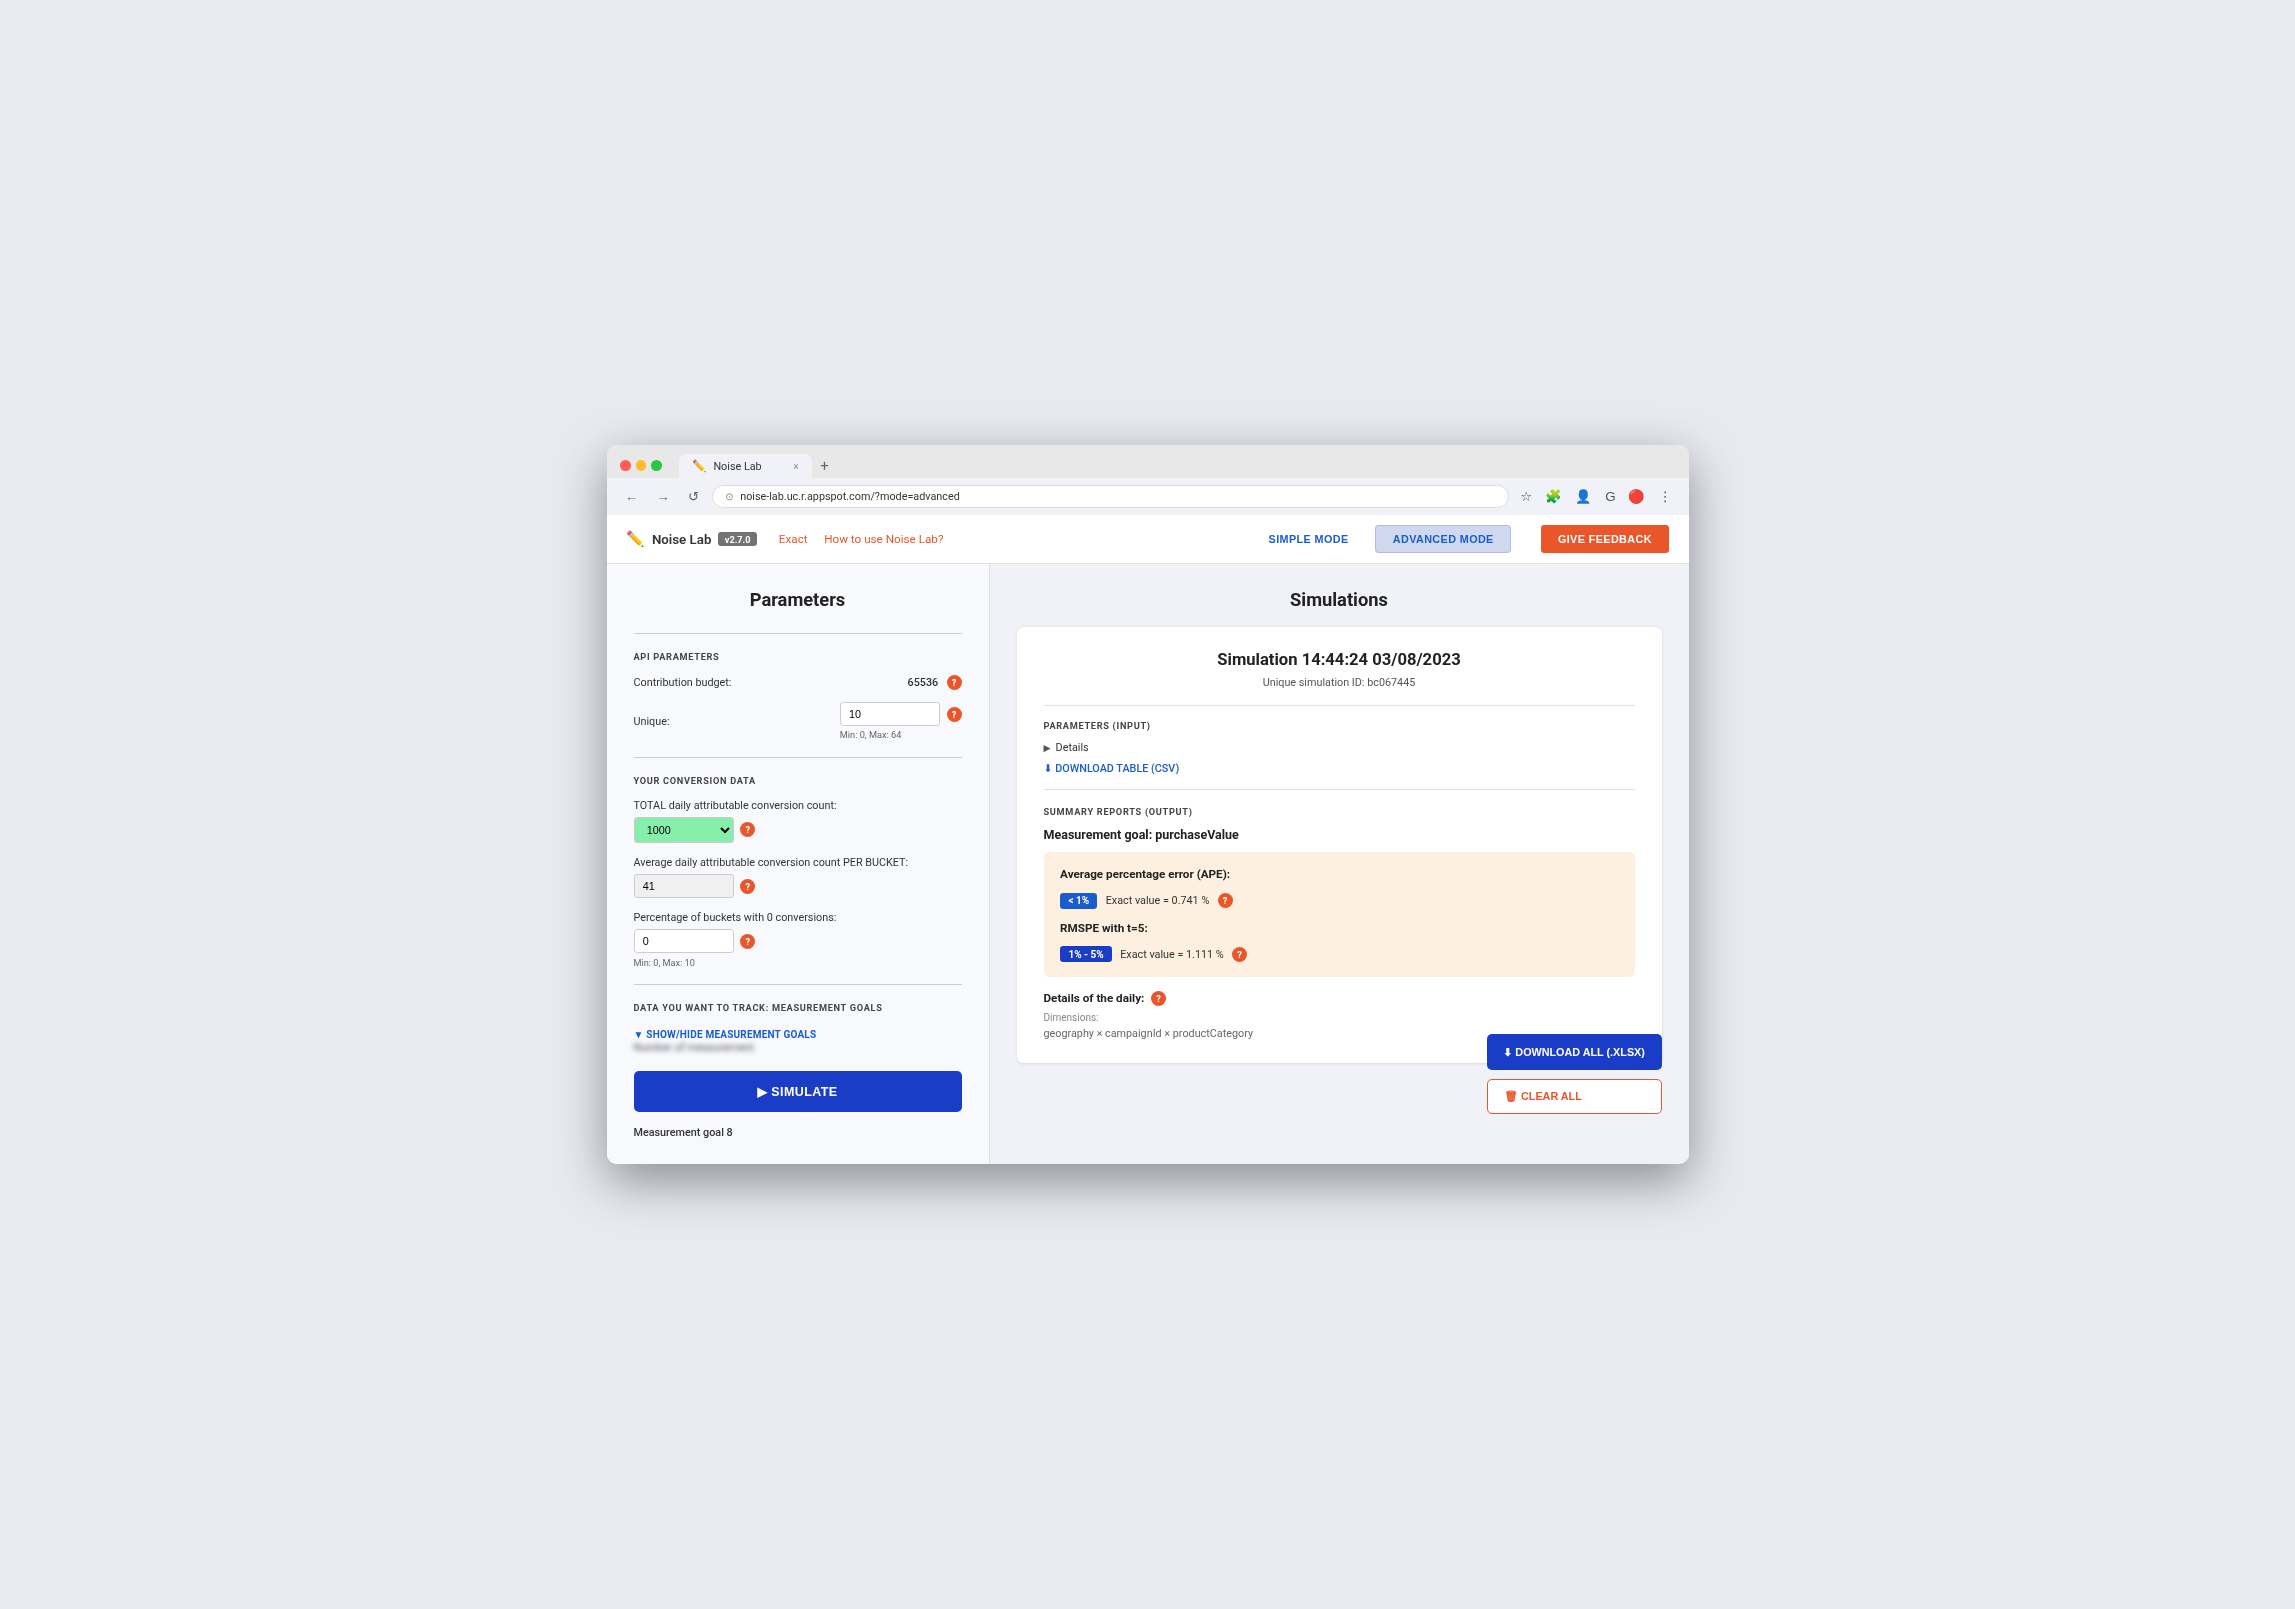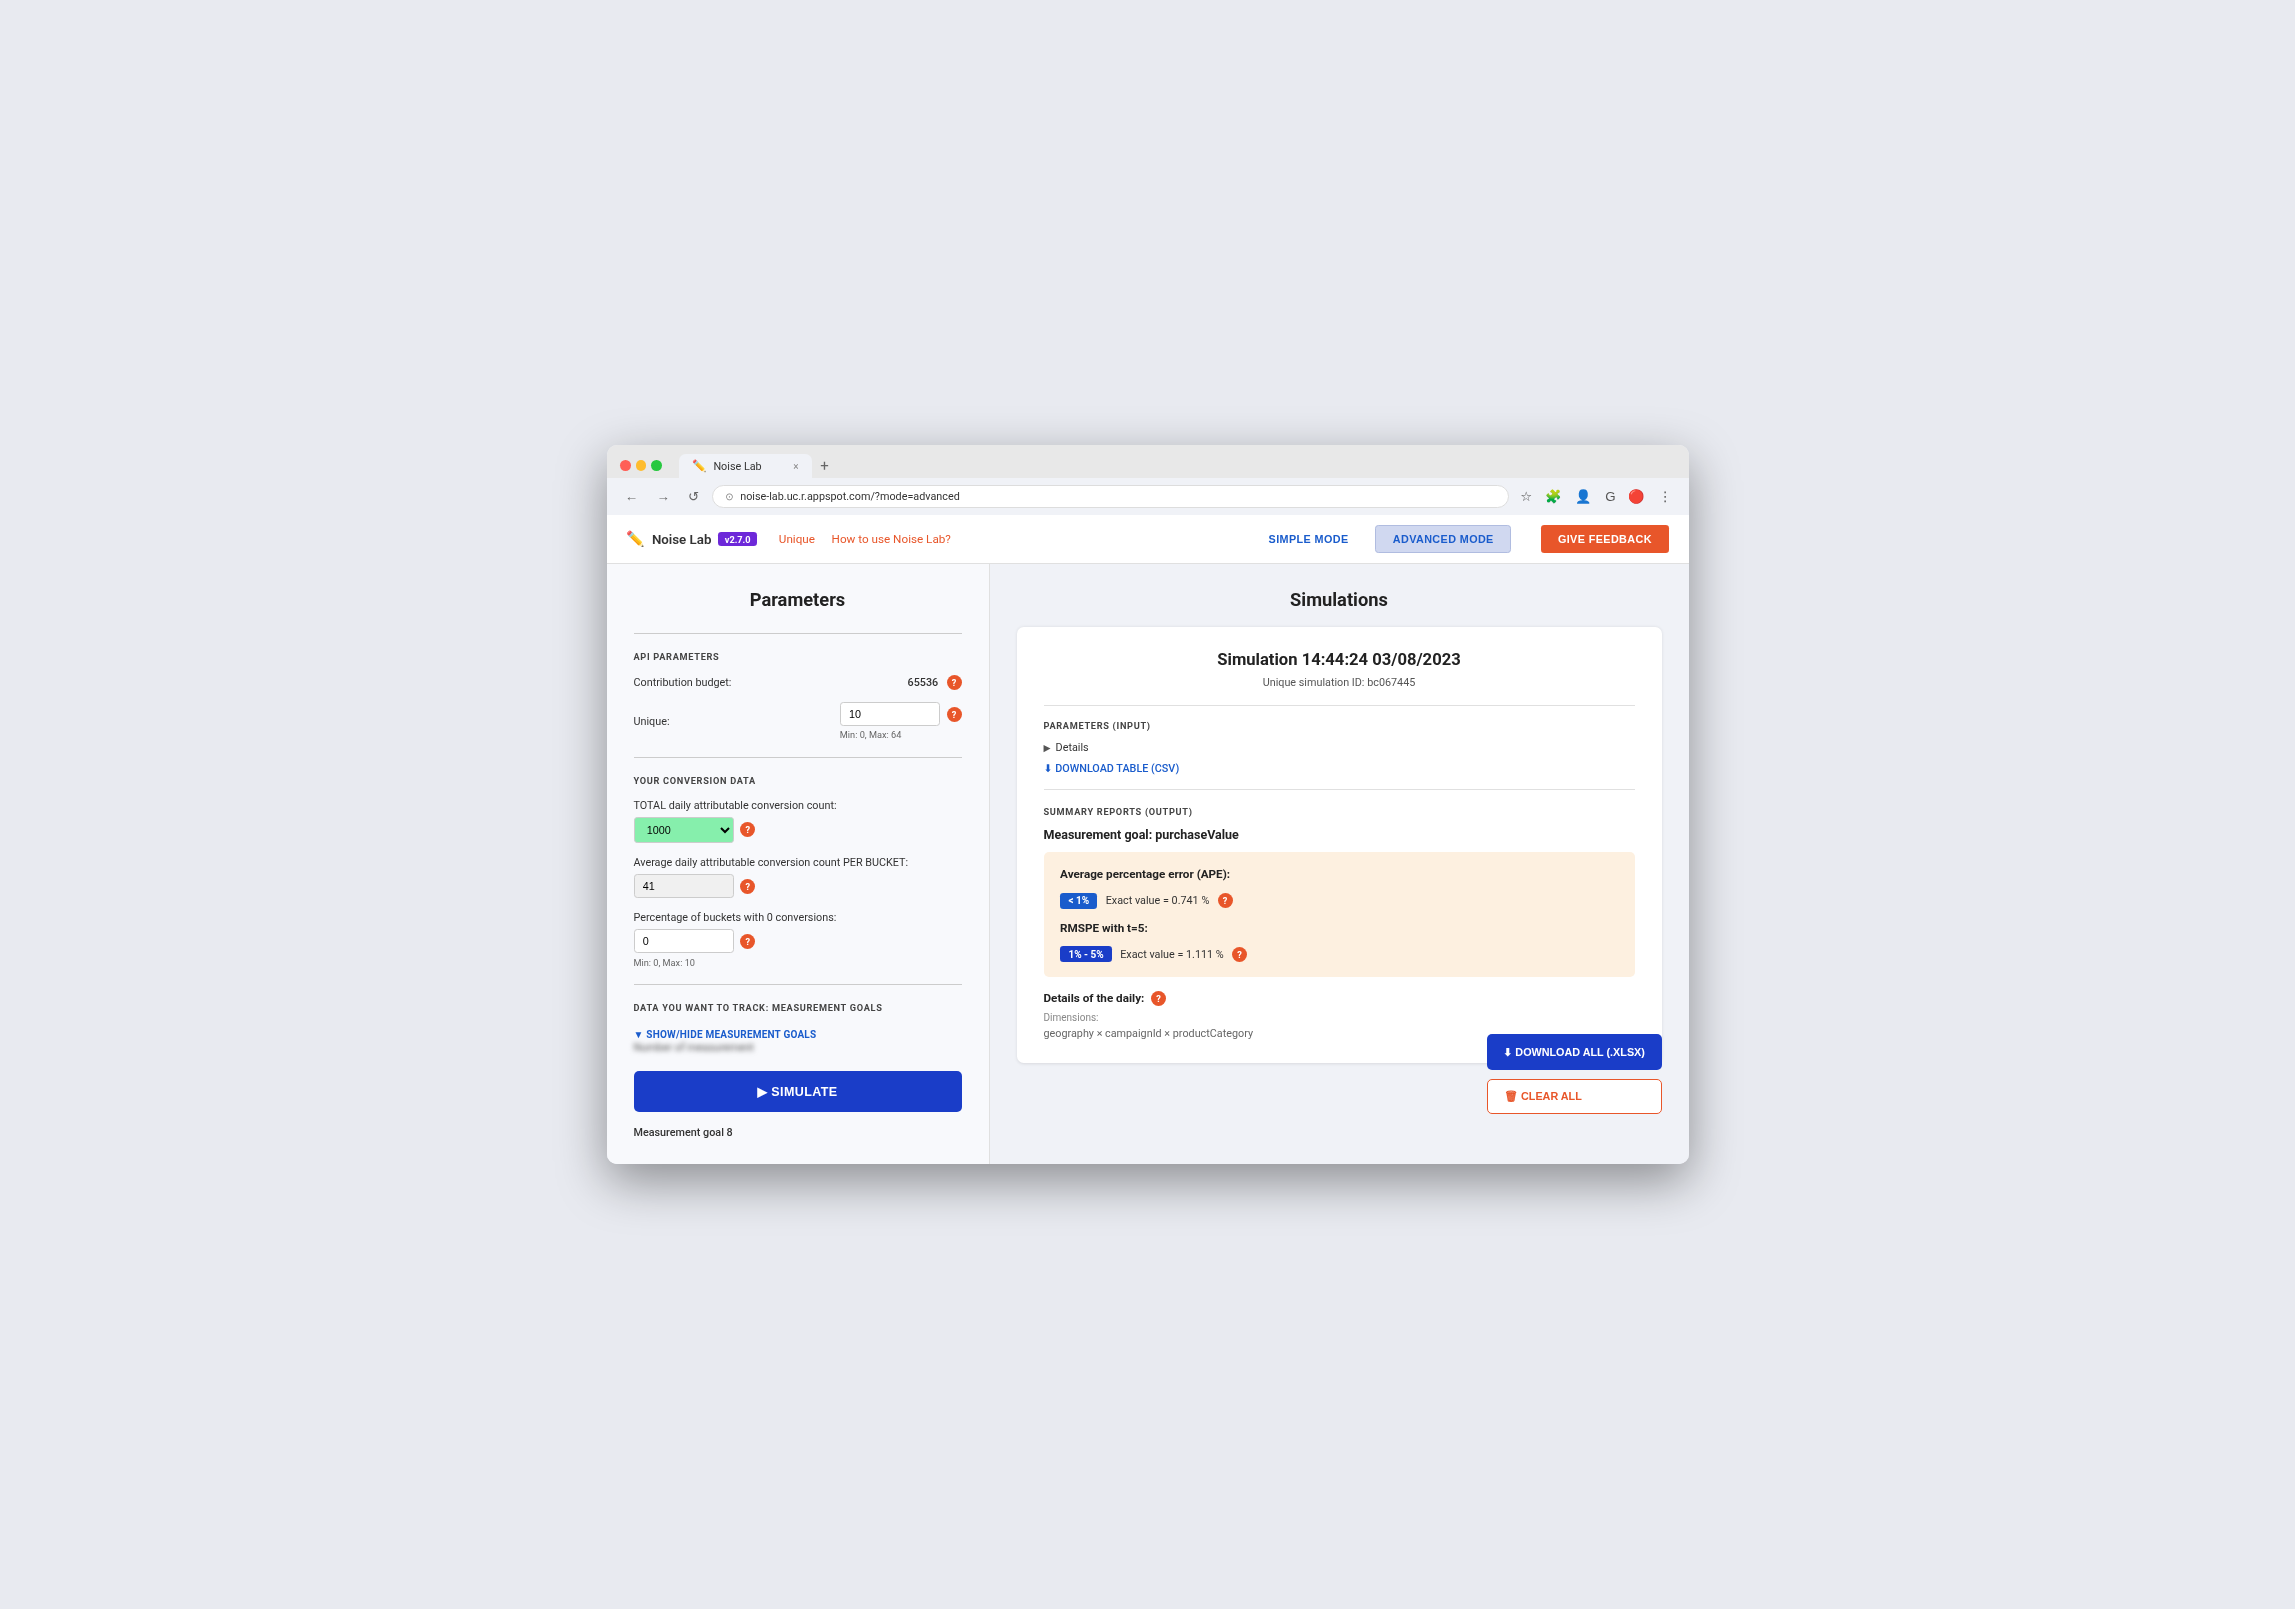--- a/index.html
+++ b/index.html
@@ -115,21 +115,21 @@
       border-bottom: 0.8px solid #e0e0e0;
     }
     .app-logo {
       display: flex;
       align-items: center;
       gap: 6.7px;
     }
     .app-logo-icon { color: #4caf50; font-size: 15px; }
     .app-name { font-weight: 600; font-size: 13.3px; color: #333; }
     .version-badge {
-      background: #6d28d9;
+      background: #737373;
       color: white;
       font-size: 9.2px;
       font-weight: 700;
       padding: 1.7px 6.7px;
       border-radius: 3.3px;
     }
     .header-nav-links {
       display: flex;
       gap: 0;
       margin-left: 13.3px;
@@ -542,21 +542,21 @@
     </div>
   </div>
 
   <div class="app-header">
     <div class="app-logo">
       <span class="app-logo-icon">✏️</span>
       <span class="app-name">Noise Lab</span>
       <span class="version-badge">v2.7.0</span>
     </div>
     <div class="header-nav-links">
-      <a class="header-link">Unique</a>
+      <a class="header-link">Exact</a>
       <a class="header-link">How to use Noise Lab?</a>
     </div>
     <div class="header-mode-btns">
       <button class="mode-btn mode-btn-simple">SIMPLE MODE</button>
       <button class="mode-btn mode-btn-advanced">ADVANCED MODE</button>
       <button class="feedback-btn">GIVE FEEDBACK</button>
     </div>
   </div>
 
   <div class="app-body">

